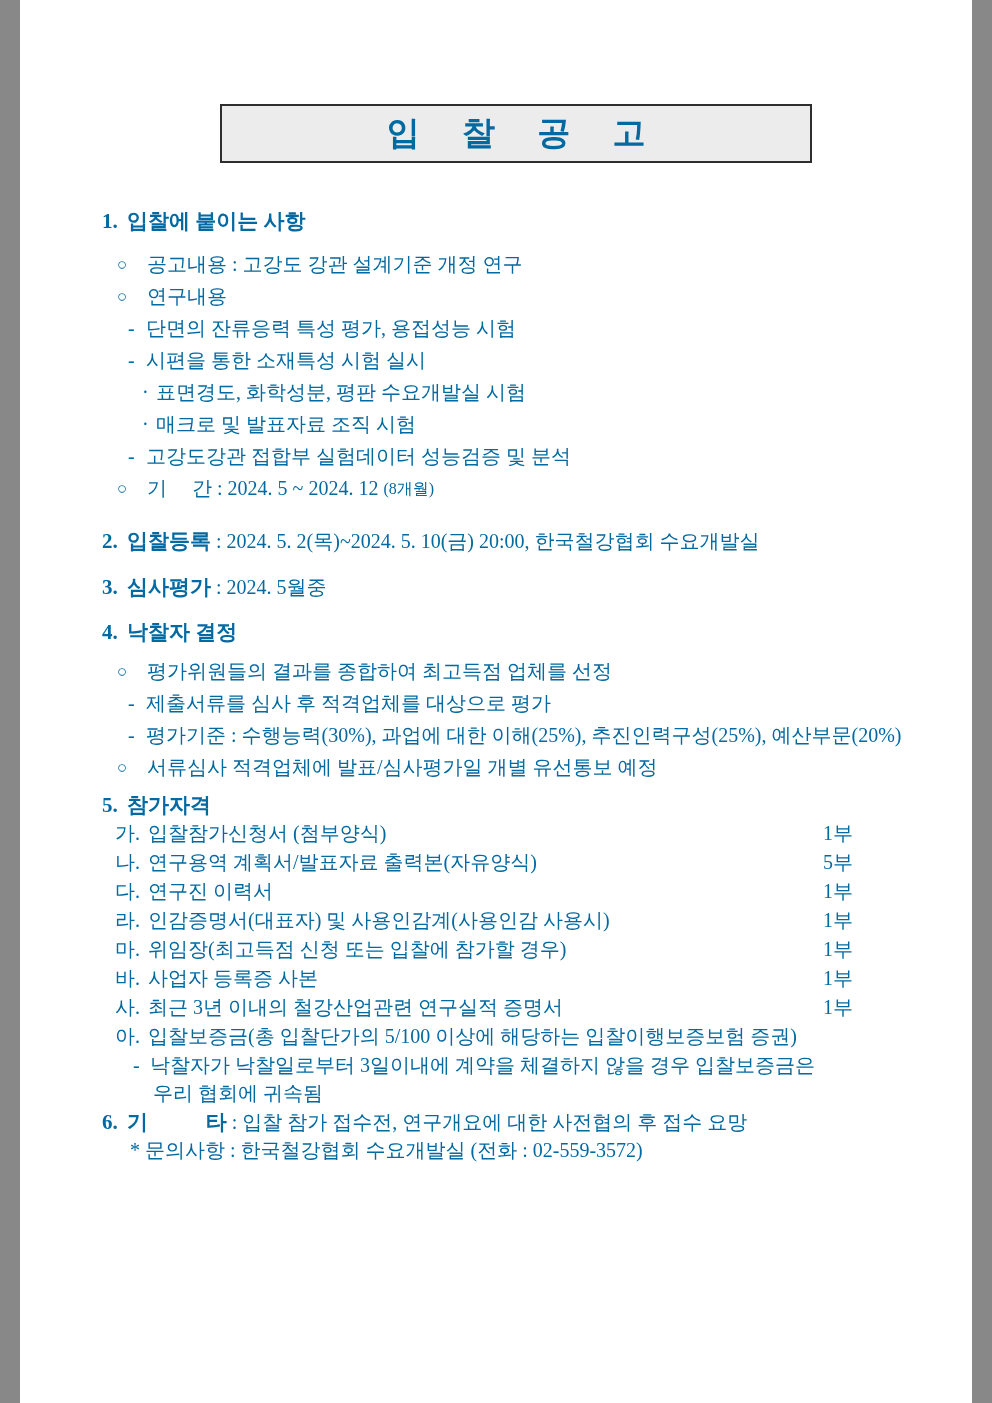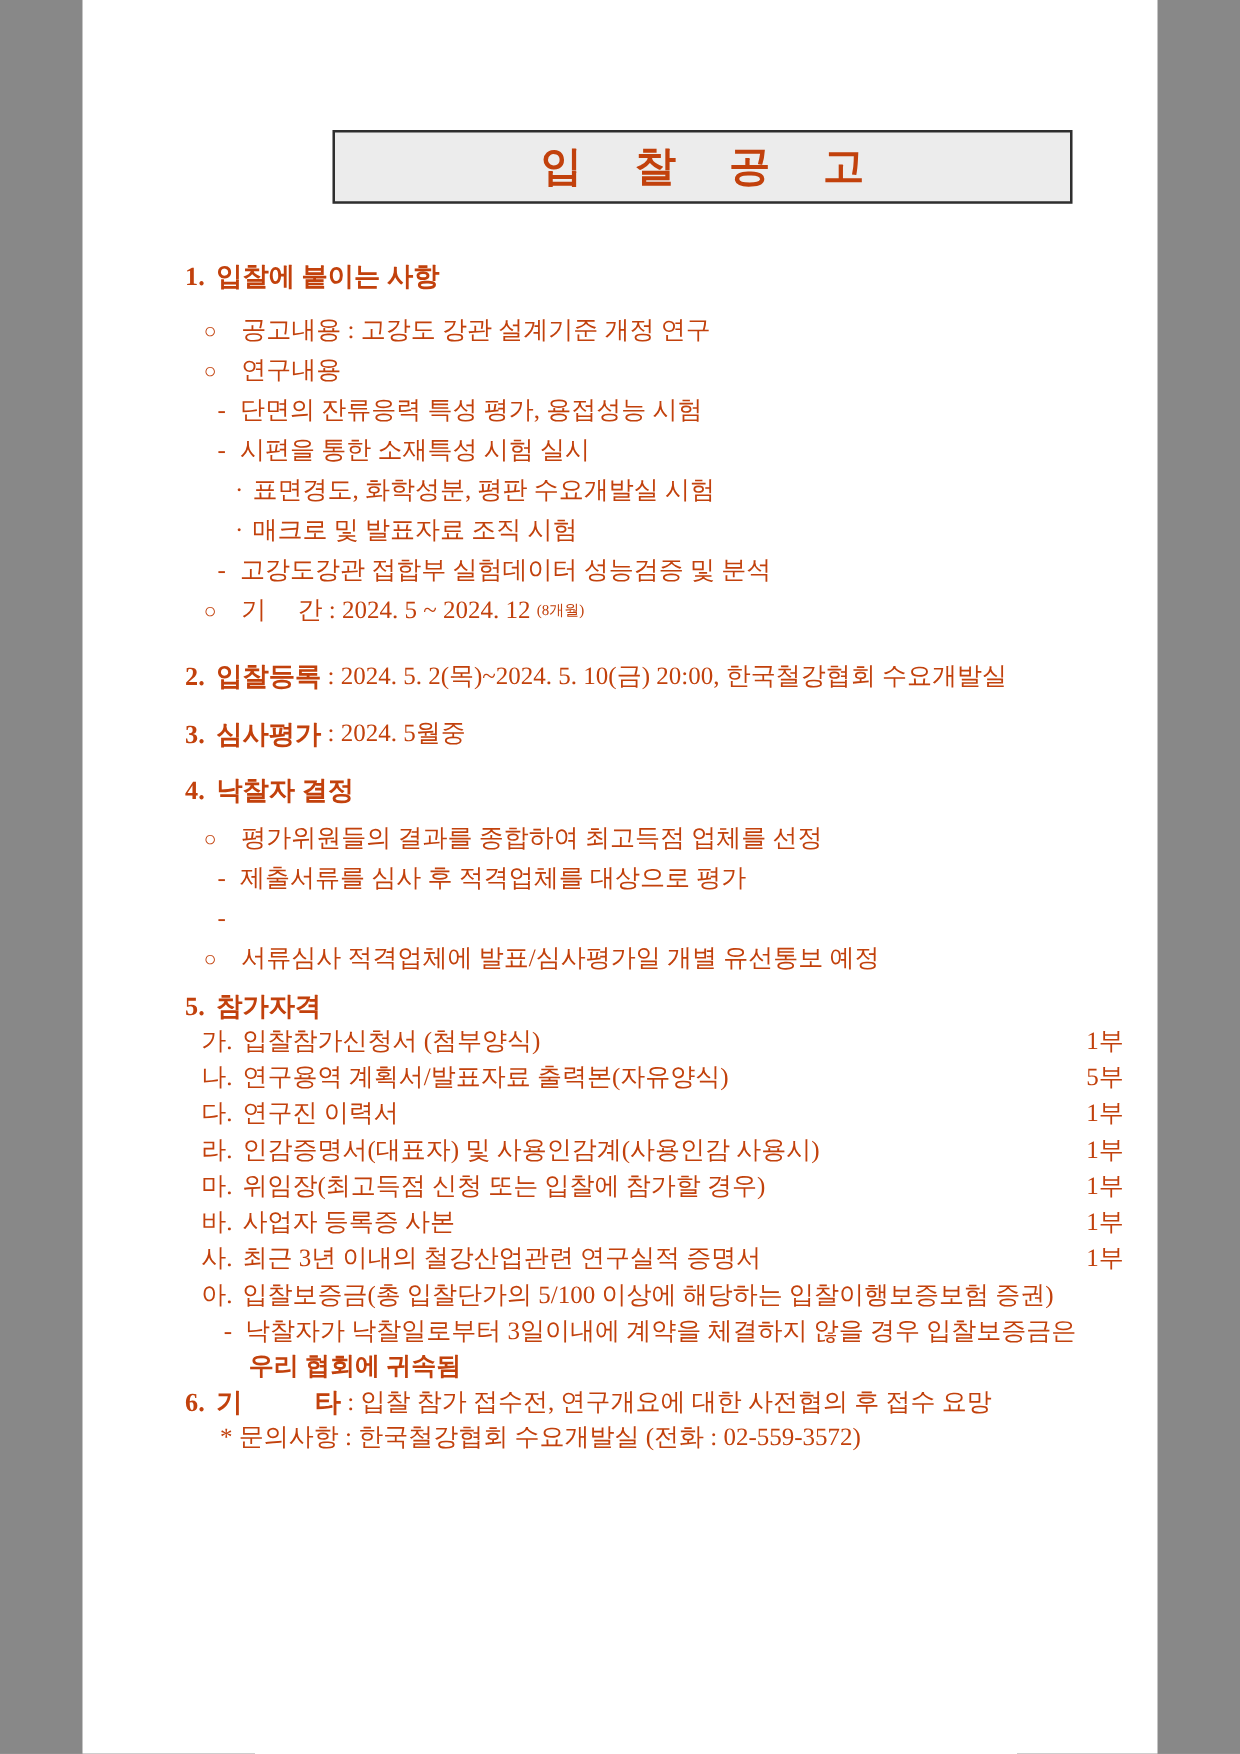--- a/index.html
+++ b/index.html
@@ -1,22 +1,22 @@
 <!DOCTYPE html>
 <html><head>
 <meta charset="utf-8">
 <style>
   html, body { margin: 0; padding: 0; background: #888; }
   .page {
     position: relative;
-    width: 860px;
+    width: 952px;
     height: 1403px;
     margin: 0 auto;
     background: #ffffff;
-    color: #c2410c;
+    color: #0369a1;
     font-family: "Liberation Serif", "DejaVu Serif", serif;
     font-size: 20px;
     overflow: hidden;
   }
   .page * { box-sizing: border-box; }
 
   
   .title-box {
     width: 592px;
     height: 59px;
@@ -52,32 +52,32 @@
   .row-o .b   { width: 30px; flex: none; font-size: 17px; }
   .row-d   { margin-left: 108px; }
   .row-d .b   { width: 18px; flex: none; }
   .row-dot { margin-left: 122px; }
   .row-dot .b { width: 14px; flex: none; }
 
   .mt-first { margin-top: 20px; }
   .mt-item  { margin-top: 9px; }
   .mt4-first{ margin-top: 16px; }
 
-  .small { font-size: 12px; }
+  .small { font-size: 16px; }
 
   
   .s5-row { display: flex; margin-left: 95px; line-height: 23px; white-space: pre; margin-top: 6px; }
   .s5-row.first { margin-top: 5px; }
   .s5-label { width: 33px; flex: none; }
   .s5-text  { width: 612px; flex: none; overflow: visible; }
   .s5-copies{ width: 93px; flex: none; text-align: right; }
 
   .s5-sub  { margin-left: 113px; margin-top: 6px; }
   .s5-sub .b { width: 17px; flex: none; }
-  .s5-cont { margin-left: 133px; margin-top: 5px; font-weight: bold; }
+  .s5-cont { margin-left: 133px; margin-top: 5px; }
 
   .contact-line { margin-left: 110px; margin-top: 5px; }
 </style>
 </head>
 <body>
 
 <div class="page">
 
   <div class="title-box">
     <span class="title-text">입 찰 공 고</span>
@@ -142,20 +142,21 @@
   <div class="line row-o mt4-first">
     <span class="b">○</span>
     <span>평가위원들의 결과를 종합하여 최고득점 업체를 선정</span>
   </div>
   <div class="line row-d mt-item">
     <span class="b">-</span>
     <span>제출서류를 심사 후 적격업체를 대상으로 평가</span>
   </div>
   <div class="line row-d mt-item">
     <span class="b">-</span>
+    <span>평가기준 : 수행능력(30%), 과업에 대한 이해(25%), 추진인력구성(25%), 예산부문(20%)</span>
   </div>
   <div class="line row-o mt-item">
     <span class="b">○</span>
     <span>서류심사 적격업체에 발표/심사평가일 개별 유선통보 예정</span>
   </div>
 
   <div class="heading h5">
     <span class="num">5.</span>
     <span>참가자격</span>
   </div>

